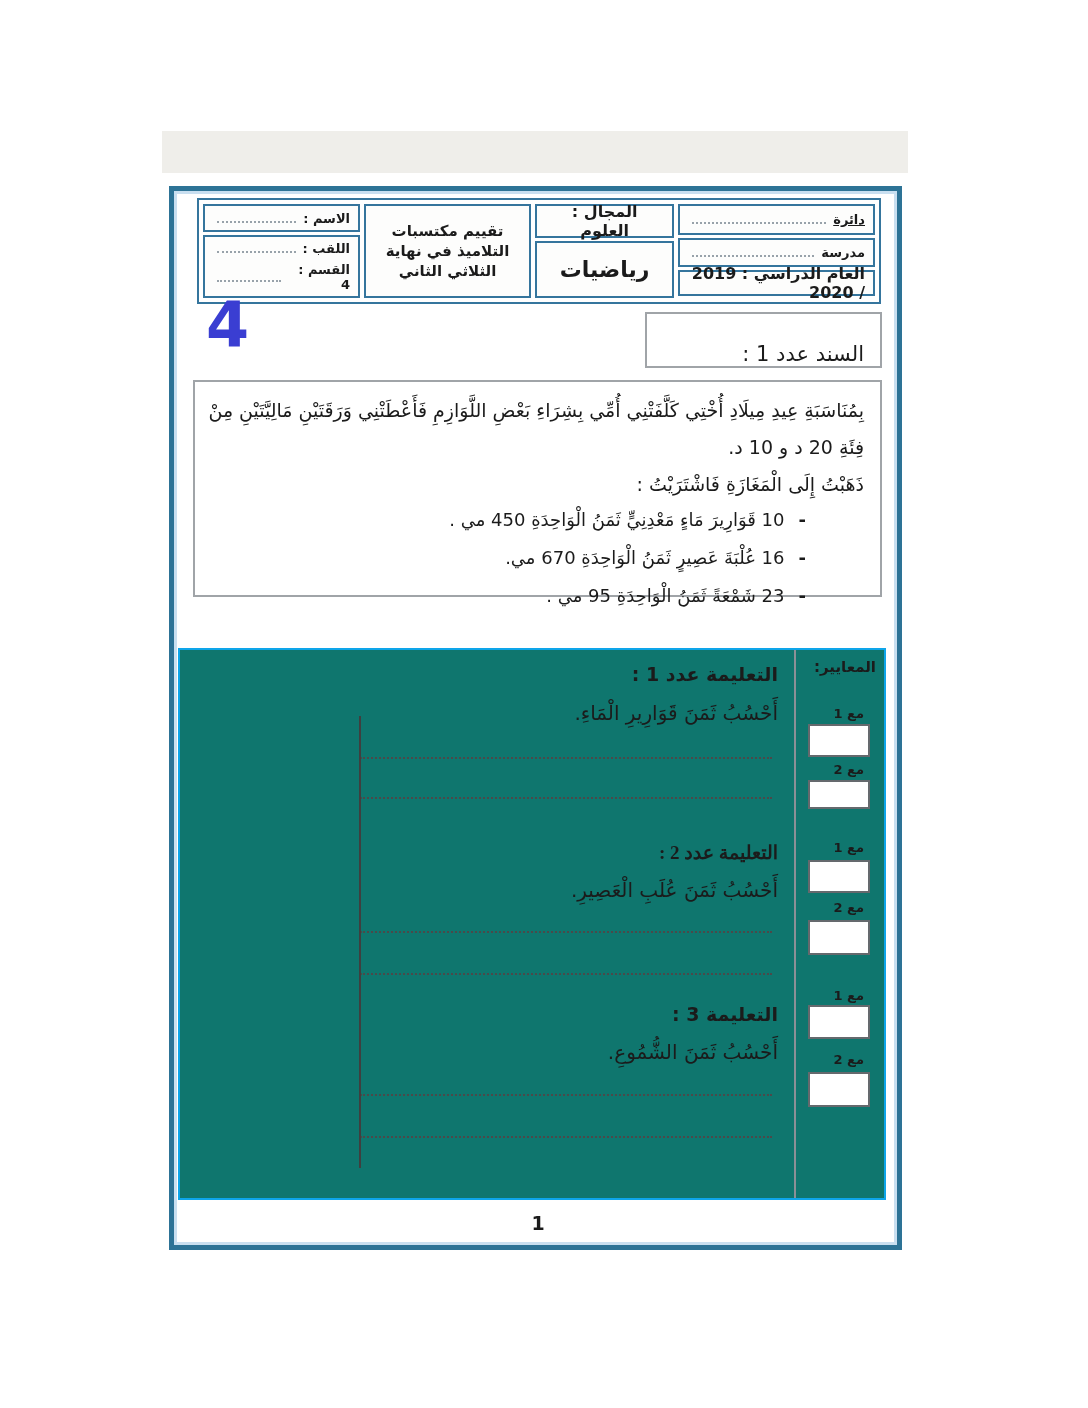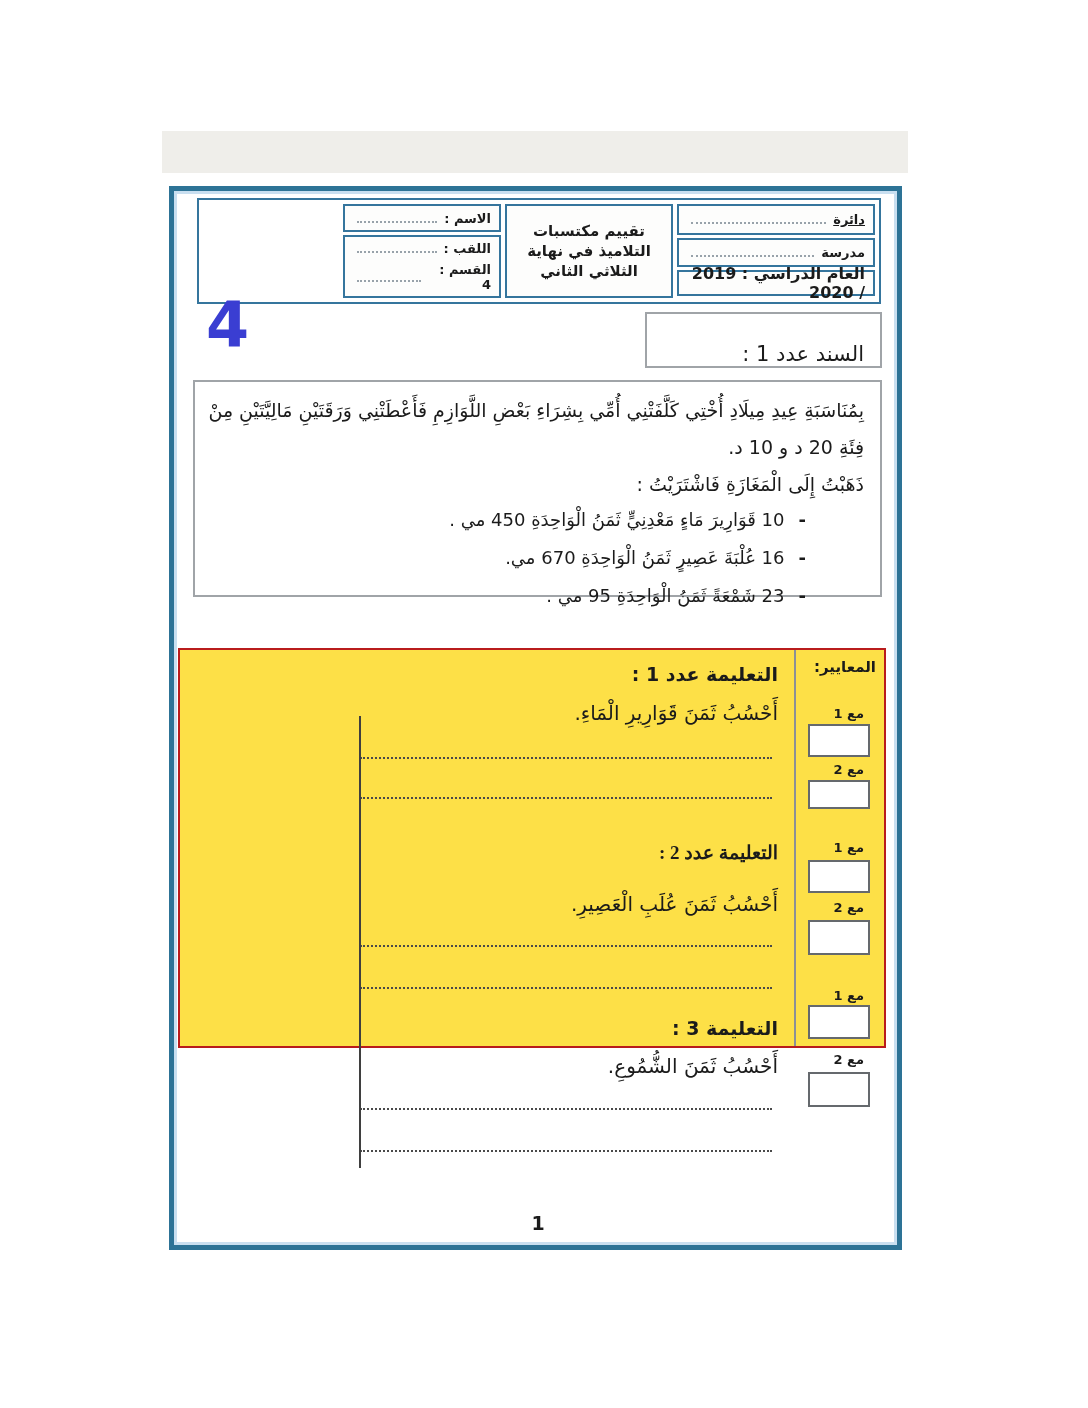--- a/index.html
+++ b/index.html
@@ -43,22 +43,22 @@
   .problem-box{
     position:absolute;left:193px;top:380px;width:689px;height:217px;box-sizing:border-box;
     border:2px solid #a0a4a8;padding:10px 16px 6px 12px;direction:rtl;background:#fff;
   }
   .problem-box p{margin:0;font-size:19px;line-height:1.95;}
   .purchase-list{list-style:none;margin:6px 0 0;padding:0 58px 0 0;}
   .purchase-list li{display:flex;direction:rtl;gap:14px;font-size:18px;margin-bottom:17px;align-items:baseline;}
   .purchase-list .dash{font-weight:bold;}
   
   .work-box{
-    position:absolute;left:178px;top:648px;width:708px;height:400px;box-sizing:border-box;
-    border:2px solid #b91c1c;background:#fde047;
+    position:absolute;left:178px;top:648px;width:708px;height:552px;box-sizing:border-box;
+    border:2px solid #0ea5e9;background:#0f766e;
   }
   .work-content{position:absolute;left:0;top:0;right:90px;bottom:0;direction:rtl;padding:6px 16px;}
   .task-title{font-size:19px;font-weight:bold;line-height:1.5;}
   .task-instruction{font-size:20px;line-height:1.6;}
   .answer-line{height:0;border-bottom:2px dotted #4a4a4a;width:412px;margin:0 6px 0 auto;}
   .vline{position:absolute;left:179px;top:66px;width:2px;height:452px;background:#3f3f3f;}
   
   .criteria-panel{
     position:absolute;right:0;top:0;bottom:0;width:88px;border-left:2px solid #8b9096;direction:rtl;
   }
@@ -81,20 +81,28 @@
       <div class="hcell" style="height:31px;text-decoration:underline;">
         <span>دائرة</span>
         <span class="dotfill"></span>
       </div>
       <div class="hcell" style="height:29px;">
         <span>مدرسة</span>
         <span class="dotfill"></span>
       </div>
       <div class="hcell" style="height:26px;font-size:16px;">
         <span>العام الدراسي : 2019 ‏/‏ 2020</span>
+      </div>
+    </div>
+    <div class="hcol col-subject">
+      <div class="hcell center" style="height:34px;font-size:16px;">
+        <span>المجال : العلوم</span>
+      </div>
+      <div class="hcell center" style="flex:1;font-size:22px;">
+        <span>رياضيات</span>
       </div>
     </div>
     <div class="hcol col-eval">
       <div class="hcell center stacked" style="flex:1;font-size:15px;gap:2px;">
         <span>تقييم مكتسبات</span>
         <span>التلاميذ في نهاية</span>
         <span>الثلاثي الثاني</span>
       </div>
     </div>
     <div class="hcol col-student">
@@ -142,21 +150,21 @@
 
   <div class="work-box">
 
     <div class="work-content">
       <div class="task-title" style="margin-top:4px;">التعليمة عدد 1 :</div>
       <div class="task-instruction" style="margin-top:8px;">أَحْسُبُ ثَمَنَ قَوَارِيرِ الْمَاءِ.</div>
       <div class="answer-line" style="margin-top:28px;"></div>
       <div class="answer-line" style="margin-top:38px;"></div>
 
       <div class="task-title" style="margin-top:40px;font-family:Liberation Serif, serif;">التعليمة عدد 2 :</div>
-      <div class="task-instruction" style="margin-top:21px;">أَحْسُبُ ثَمَنَ عُلَبِ الْعَصِيرِ.</div>
+      <div class="task-instruction" style="margin-top:7px;">أَحْسُبُ ثَمَنَ عُلَبِ الْعَصِيرِ.</div>
       <div class="answer-line" style="margin-top:25px;"></div>
       <div class="answer-line" style="margin-top:40px;"></div>
 
       <div class="task-title" style="margin-top:25px;">التعليمة 3 :</div>
       <div class="task-instruction" style="margin-top:7px;">أَحْسُبُ ثَمَنَ الشُّمُوعِ.</div>
       <div class="answer-line" style="margin-top:26px;"></div>
       <div class="answer-line" style="margin-top:40px;"></div>
     </div>
 
     <div class="vline"></div>

